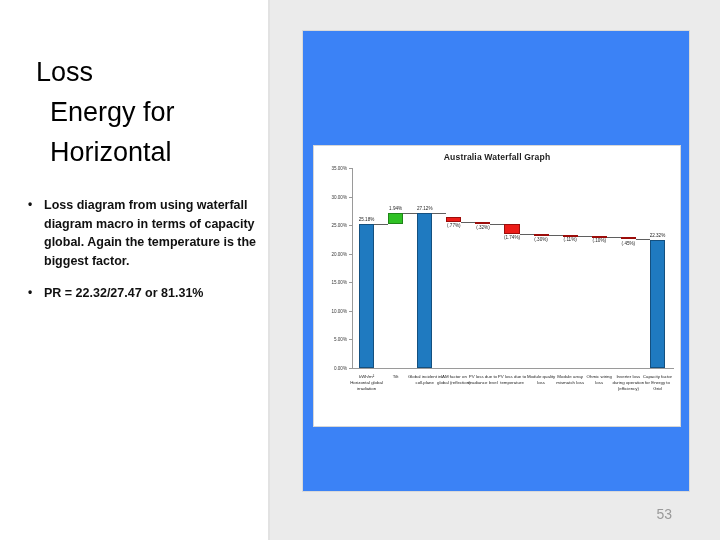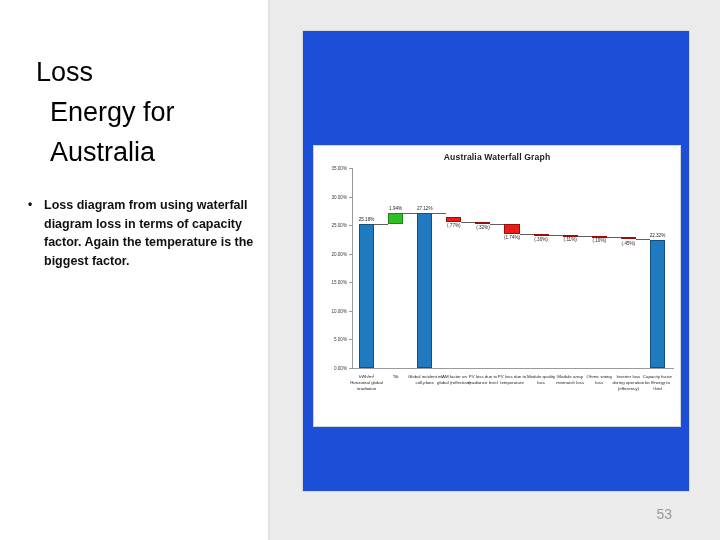--- a/index.html
+++ b/index.html
@@ -62,21 +62,21 @@
     position: absolute;
     left: 6px; top: -1px;
     font-size: 12px;
   }
   .bullet.b2 { font-weight: bold; }
   
   .chart-card {
     position: absolute;
     left: 302px; top: 30px;
     width: 388px; height: 462px;
-    background: #1d4ed8;
+    background: #3b82f6;
     border: 1px solid #d9d9d9;
   }
   .chart-inner {
     position: absolute;
     left: 10px; top: 114px;
     width: 368px; height: 282px;
     background: #ffffff;
     border-top: 1px solid #d7d7d7;
     border-bottom: 1px solid #d7d7d7;
     border-left: 1px solid #d7d7d7;
@@ -171,25 +171,26 @@
 
 <div id="slide">
 
   <div class="left-col"></div>
   <div class="band-right"></div>
   <div class="band-edge"></div>
 
   <div class="title">
     <div class="title-l1">Loss</div>
     <div class="title-l2">Energy for</div>
-    <div class="title-l3">Australia</div>
+    <div class="title-l3">Horizontal</div>
   </div>
 
   <div class="bullets">
-    <div class="bullet b1">Loss diagram from using waterfall diagram loss in terms of capacity factor. Again the temperature is the biggest factor.</div>
+    <div class="bullet b1">Loss diagram from using waterfall diagram macro in terms of capacity global. Again the temperature is the biggest factor.</div>
+    <div class="bullet b2">PR = 22.32/27.47 or 81.31%</div>
   </div>
 
   <div class="chart-card">
     <div class="chart-inner">
       <div class="chart-title">Australia Waterfall Graph</div>
       <div class="ylabels" id="ylabels">
           <div class="ylab" style="top: 222px;">0.00%</div>
           <div class="ytick" style="top: 222px;"></div>
           <div class="ylab" style="top: 193.429px;">5.00%</div>
           <div class="ytick" style="top: 193.429px;"></div>

